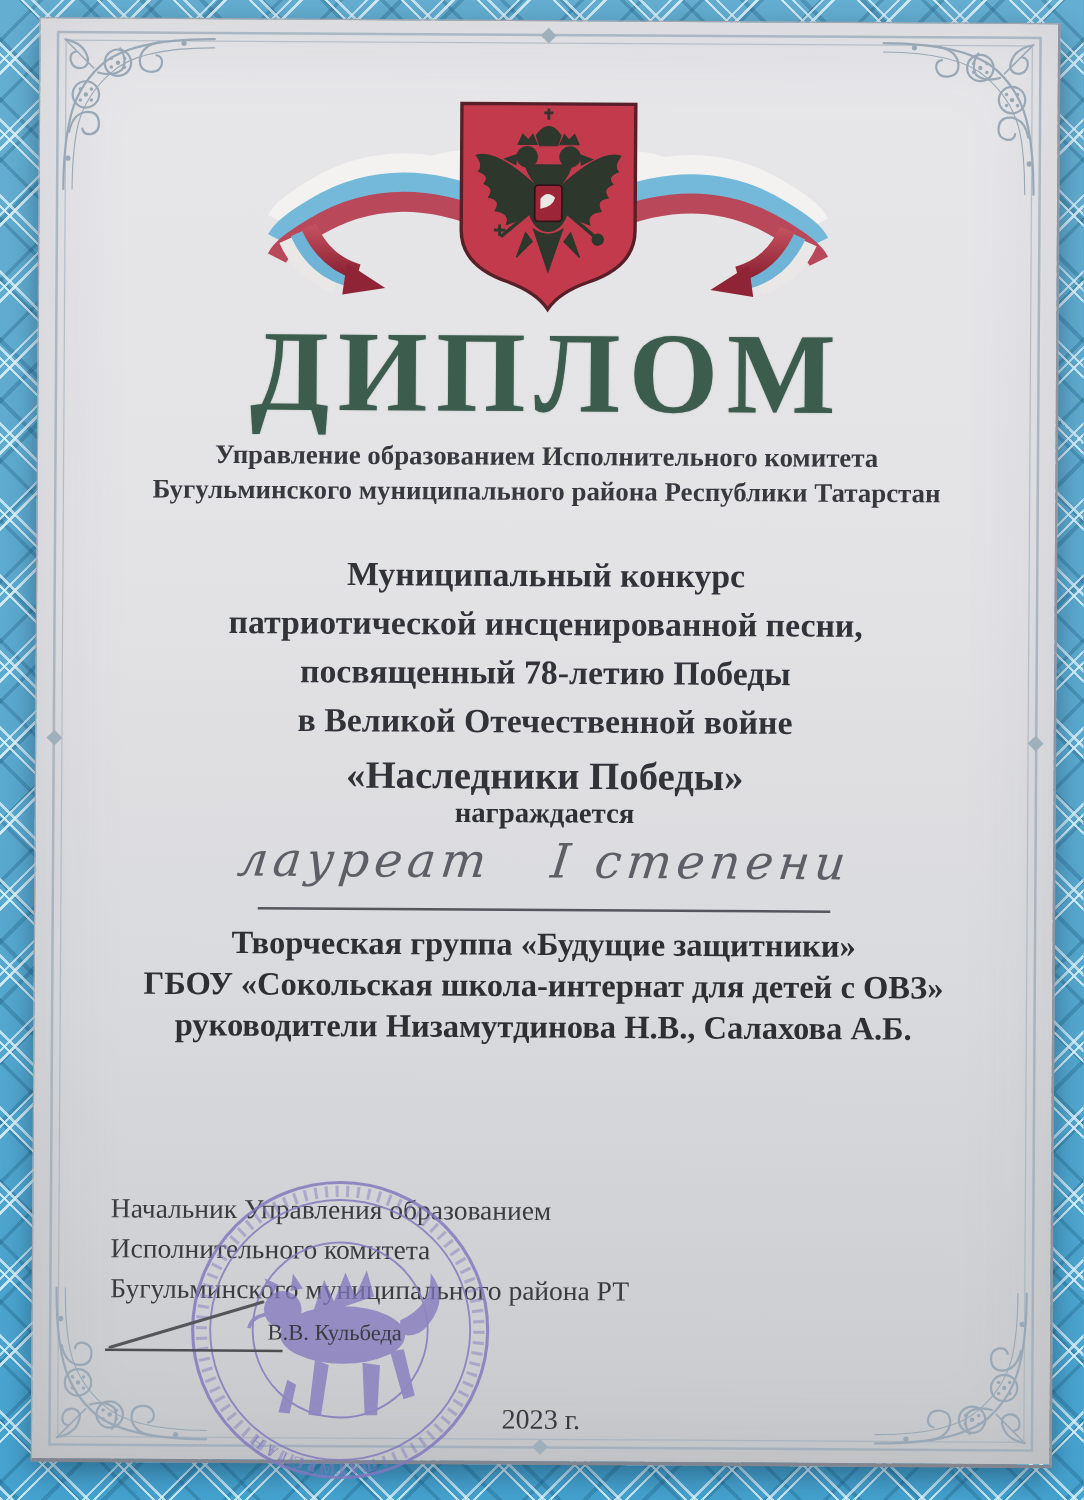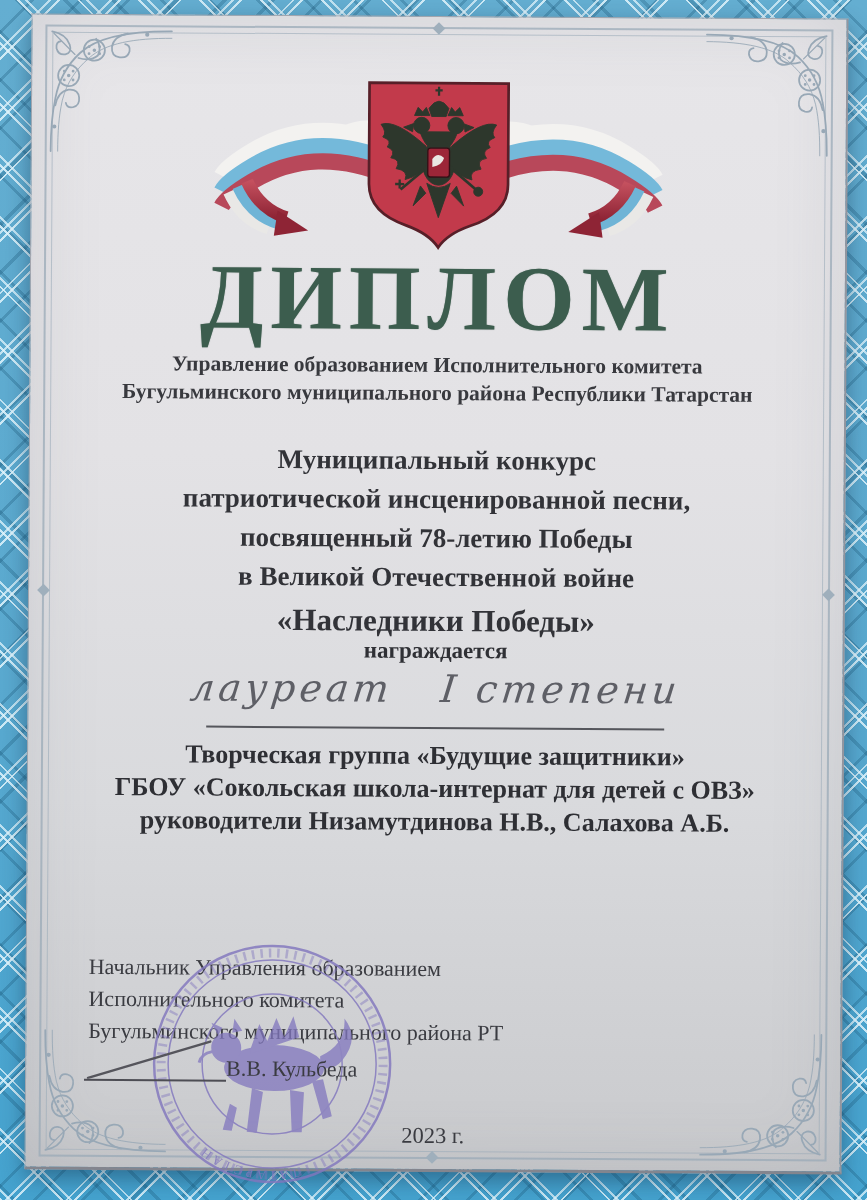--- a/index.html
+++ b/index.html
@@ -55,21 +55,21 @@
   .handwritten{
     top:650px;font-family:"DejaVu Serif", serif;font-style:italic;font-size:38px;
     color:#5e5f66;letter-spacing:4px;white-space:pre;transform:skewX(-6deg);
   }
   .hand-underline{position:absolute;left:178px;top:710px;width:458px;border-bottom:2px solid #55565c;}
   .recipient{top:722px;font-size:26px;font-weight:700;line-height:1.27;color:#2e2f34;}
   .officials{position:absolute;left:62px;top:936px;font-size:22px;line-height:1.45;color:#3a3b41;}
   .stamp{position:absolute;left:100px;top:902px;width:292px;height:292px;opacity:.82;}
   .sig-line{position:absolute;left:58px;top:1022px;width:142px;height:42px;border-bottom:2px solid #4d4d54;}
   .sig-stroke{position:absolute;left:0;bottom:0;width:142px;height:42px;}
-  .sig-name{position:absolute;left:200px;top:1040px;font-size:22px;color:#3a3b41;}
+  .sig-name{position:absolute;left:188px;top:1040px;font-size:18px;color:#3a3b41;}
   .year{top:1106px;font-size:22.5px;color:#3a3b41;}
 </style>
 </head>
 <body>
 
 <svg width="0" height="0" style="position:absolute" aria-hidden="true">
   <defs>
     <g id="corner-orn" fill="none" stroke="currentColor" stroke-width="2" stroke-linecap="round">
       <path d="M146,9 C100,9 62,15 42,34 C27,48 18,64 14,86 C10,105 9,124 9,146"></path>
       <path d="M146,17 C104,17 70,23 52,40 C37,53 27,68 22,88 C18,106 17,124 17,146" stroke-width="1"></path>

